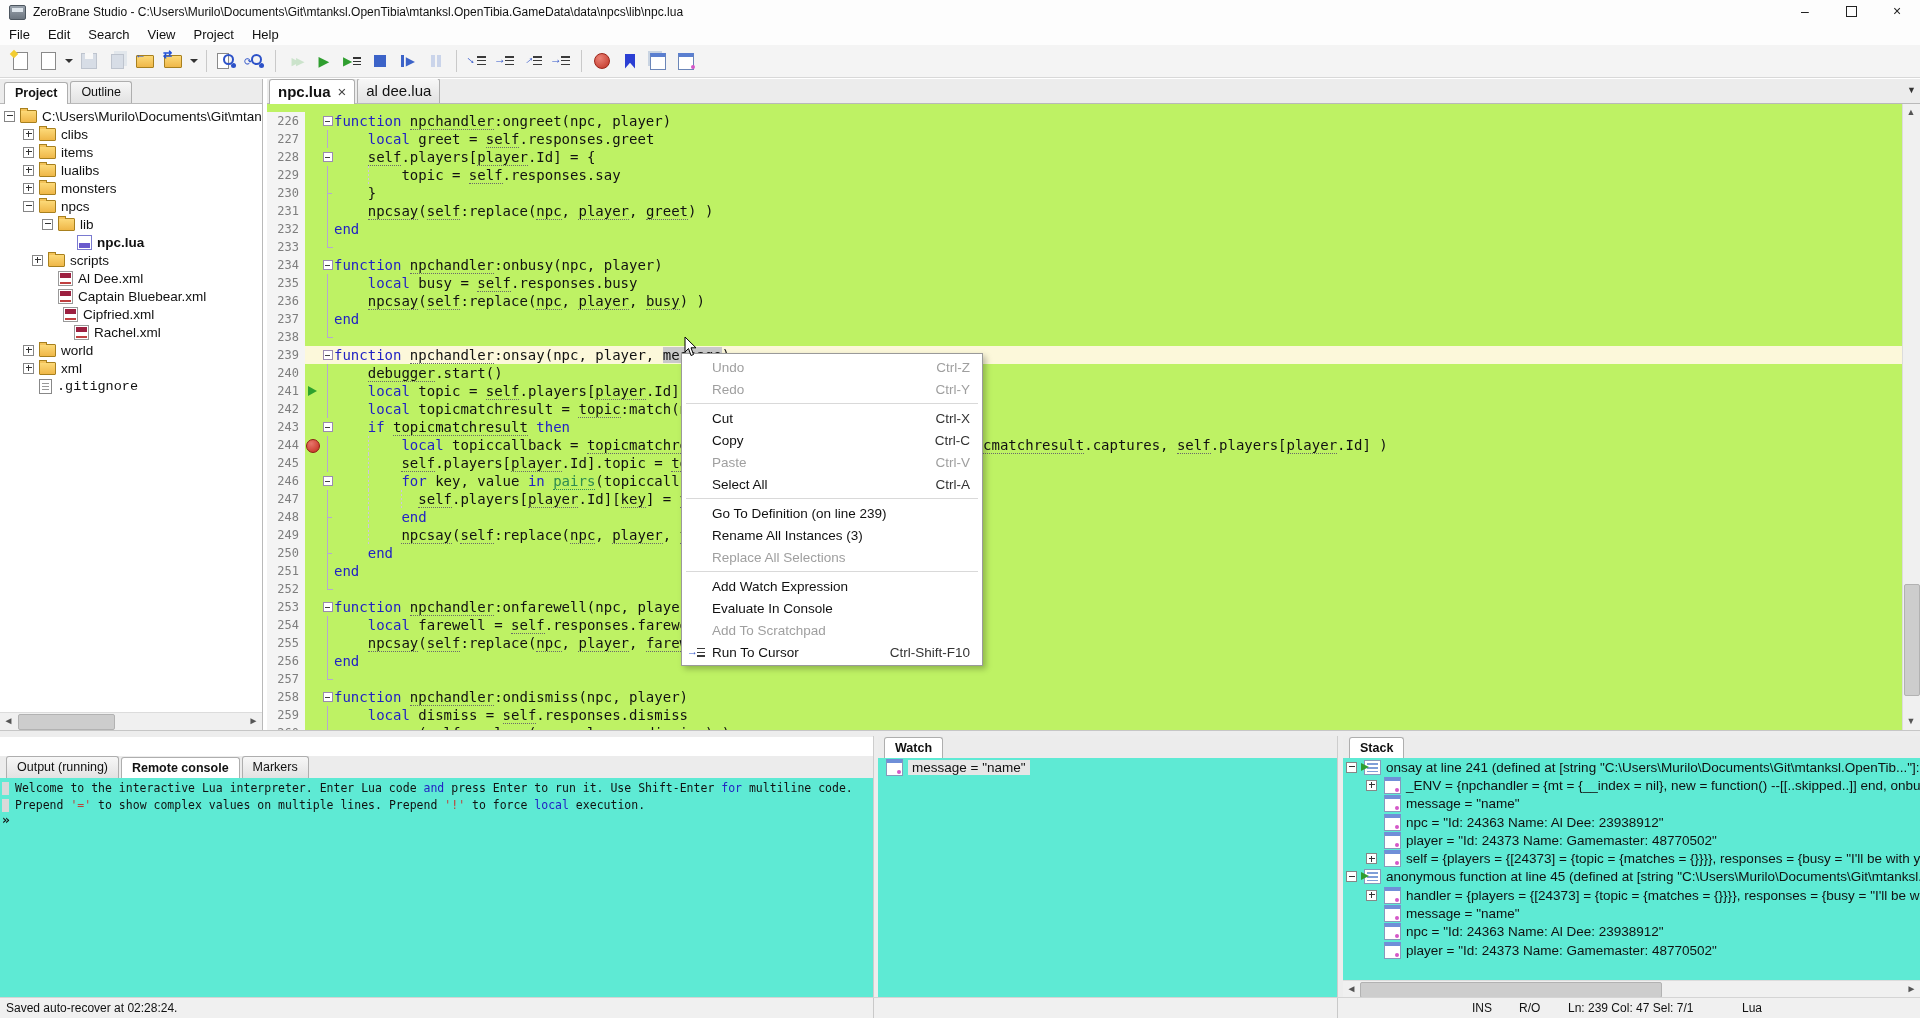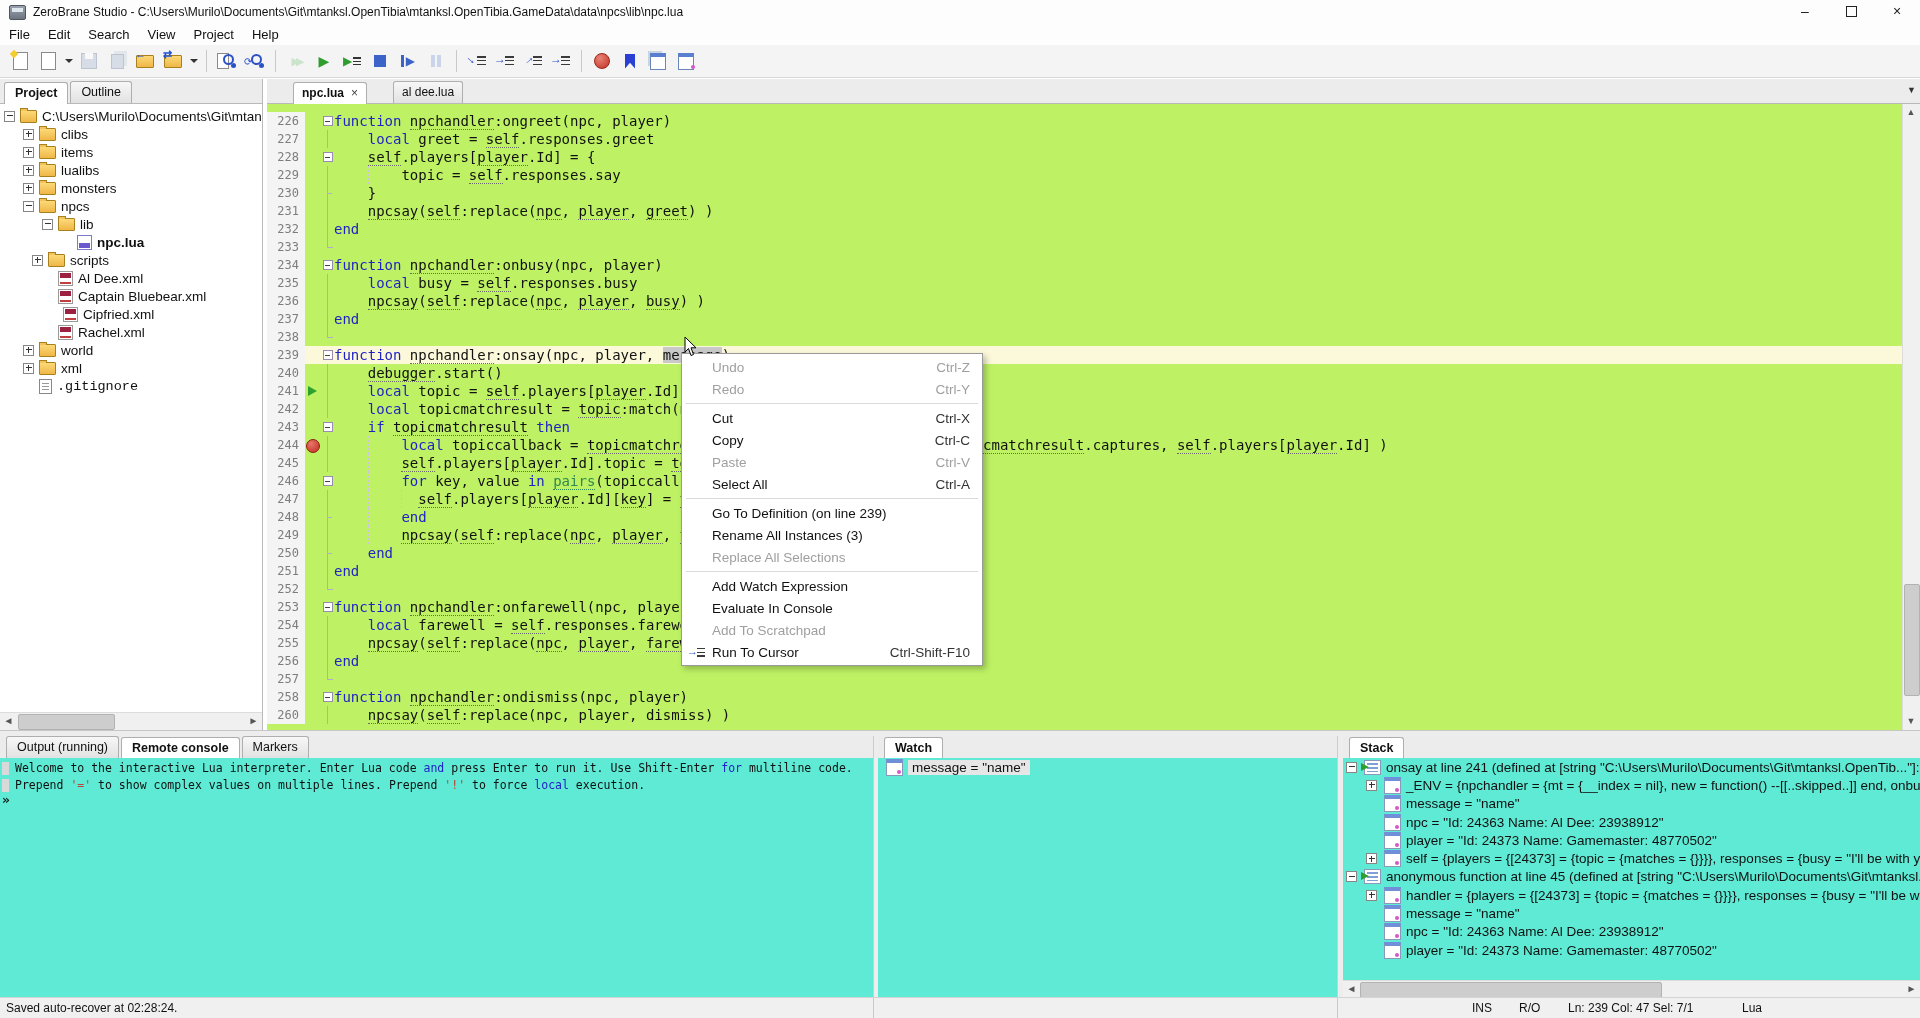--- a/index.html
+++ b/index.html
@@ -74,21 +74,21 @@
   .fi-file::before{content:"";position:absolute;left:2px;right:2px;top:3px;height:1px;background:#999;box-shadow:0 3px 0 #999,0 6px 0 #999;}
   .bold{font-weight:bold;}
   
   .hsb{position:absolute;left:0;right:0;bottom:0;height:17px;background:#f0f0f0;border-top:1px solid #dcdcdc;}
   .hsb .arr{position:absolute;top:0;width:17px;height:16px;color:#555;font-size:10px;text-align:center;line-height:16px;}
   .hsb .arrL{left:0;} .hsb .arrR{right:0;}
   .hsb .thumb{position:absolute;top:1px;height:14px;background:#cdcdcd;border:1px solid #b2b2b2;border-radius:2px;}
   
   .editor{position:absolute;left:267px;top:79px;right:0;bottom:288px;overflow:hidden;background:#fff;}
   .ed-tabbar{padding-left:2px;}
-  .etab{padding:3px 8px 4px;border:1px solid #aeaeae;border-bottom:none;background:linear-gradient(#f7f7f7,#e2e2e2);margin-right:2px;border-radius:3px 3px 0 0;white-space:nowrap;font-size:12px;margin-left:24px;}
+  .etab{padding:3px 8px 4px;border:1px solid #aeaeae;border-bottom:none;background:linear-gradient(#f7f7f7,#e2e2e2);margin-right:2px;border-radius:3px 3px 0 0;white-space:nowrap;font-size:15px;}
   .etab.active{background:#fff;font-weight:bold;position:relative;top:1px;}
   .etab .x{margin-left:7px;color:#444;font-weight:normal;}
   .tab-chevron{position:absolute;right:4px;top:6px;font-size:9px;color:#333;}
   .code{position:absolute;top:25px;left:0;right:17px;bottom:0;background:#bef264;font-family:"DejaVu Sans Mono",monospace;font-size:14px;padding-top:8px;overflow:hidden;}
   .cl{height:18px;line-height:18px;display:flex;white-space:pre;}
   .ln{width:32px;padding-right:6px;flex:none;text-align:right;color:#7d7d7d;background:#f4f4f4;font-size:12px;}
   .rest{flex:1;display:flex;min-width:0;}
   .cl.active .rest{background:#fcf8da;}
   .mk{width:16px;flex:none;position:relative;}
   .mk.arrow::before{content:"";position:absolute;left:3px;top:4px;border-left:9px solid #2ea12e;border-top:5px solid transparent;border-bottom:5px solid transparent;}
@@ -114,21 +114,21 @@
   .ctx-item{height:22px;display:flex;align-items:center;padding:0 12px 0 30px;position:relative;}
   .ctx-item .sc{margin-left:auto;color:#333;}
   .ctx-item.disabled,.ctx-item.disabled .sc{color:#9f9f9f;}
   .ctx-sep{height:1px;background:#d9d9d9;margin:3px 4px;}
   .ctx-ic{position:absolute;left:5px;top:3px;width:20px;height:16px;}
   .ctx-ic::before{content:"";width:8px;height:9px;background:repeating-linear-gradient(#3a3a3a 0 1.5px,transparent 1.5px 3.6px);position:absolute;right:2px;top:4px;}
   .ctx-ic::after{content:"→";color:#2d52c8;font-weight:bold;font-size:11px;position:absolute;left:0;top:1px;}
   
   .hsplit{position:absolute;left:0;right:0;top:730px;height:6px;background:#ededed;border-top:1px solid #c6c6c6;}
   .bpanel{position:absolute;top:736px;bottom:20px;background:#fff;overflow:hidden;}
-  .p-left{left:0;width:873px;}
+  .p-left{left:0;width:873px;margin-top:20px;}
   .p-mid{left:878px;width:459px;}
   .p-right{left:1343px;right:0;}
   .vsplit{position:absolute;top:736px;bottom:20px;width:5px;background:#ededed;border-left:1px solid #cdcdcd;border-right:1px solid #cdcdcd;}
   .panel-tabs{height:22px;background:#ececec;border-bottom:1px solid #b9b9b9;display:flex;align-items:flex-end;padding-left:6px;font-size:12.5px;}
   .panel-body{position:absolute;left:0;right:0;top:22px;bottom:0;background:#5eead4;overflow:hidden;}
   .con{font-family:"DejaVu Sans Mono",monospace;font-size:11.5px;line-height:15px;padding-top:3px;}
   .con-line{display:flex;align-items:stretch;}
   .cm{width:7px;background:#d9d9d9;margin:1px 6px 1px 2px;flex:none;}
   .con-line .txt{white-space:pre;}
   .con .k{color:#2222c4;} .con .s{color:#bf4038;}
@@ -262,21 +262,21 @@
         <div class="trow" style="padding-left: 42px;">
           <div class="expsp"></div>
           <div class="fi fi-xml"></div>
           <div style="white-space: nowrap;">Captain Bluebear.xml</div>
         </div>
         <div class="trow" style="padding-left: 47px;">
           <div class="expsp"></div>
           <div class="fi fi-xml"></div>
           <div style="white-space: nowrap;">Cipfried.xml</div>
         </div>
-        <div class="trow" style="padding-left: 42px;">
+        <div class="trow" style="padding-left: 58px;">
           <div class="expsp"></div>
           <div class="fi fi-xml"></div>
           <div style="white-space: nowrap;">Rachel.xml</div>
         </div>
         <div class="trow" style="padding-left: 23px;">
           <div class="exp plus"></div>
           <div class="fi fi-folder"></div>
           <div style="white-space: nowrap;">world</div>
         </div>
         <div class="trow" style="padding-left: 23px;">
@@ -330,20 +330,21 @@
         <div class="cl"><div class="ln">249</div><div class="rest"><div class="mk"></div><div class="fold line"></div><div class="tx"><div class="gd" style="left: 33.6px;"></div><span>        </span><span class="u">npcsay</span><span>(</span><span class="u">self</span><span>:replace(</span><span class="u">npc</span><span>, </span><span class="u">player</span><span>, </span><span class="u">topiccallback</span><span>) )</span></div></div></div>
         <div class="cl"><div class="ln">250</div><div class="rest"><div class="mk"></div><div class="fold tick"></div><div class="tx"><span>    </span><span class="k">end</span></div></div></div>
         <div class="cl"><div class="ln">251</div><div class="rest"><div class="mk"></div><div class="fold line"></div><div class="tx"><span class="k">end</span></div></div></div>
         <div class="cl"><div class="ln">252</div><div class="rest"><div class="mk"></div><div class="fold corner"></div><div class="tx"></div></div></div>
         <div class="cl"><div class="ln">253</div><div class="rest"><div class="mk"></div><div class="fold box"></div><div class="tx"><span class="k">function </span><span class="u">npchandler</span><span>:onfarewell(npc, player)</span></div></div></div>
         <div class="cl"><div class="ln">254</div><div class="rest"><div class="mk"></div><div class="fold line"></div><div class="tx"><span>    </span><span class="k">local</span><span> farewell = </span><span class="u">self</span><span>.responses.farewell</span></div></div></div>
         <div class="cl"><div class="ln">255</div><div class="rest"><div class="mk"></div><div class="fold line"></div><div class="tx"><span>    </span><span class="u">npcsay</span><span>(</span><span class="u">self</span><span>:replace(</span><span class="u">npc</span><span>, </span><span class="u">player</span><span>, </span><span class="u">farewell</span><span>) )</span></div></div></div>
         <div class="cl"><div class="ln">256</div><div class="rest"><div class="mk"></div><div class="fold line"></div><div class="tx"><span class="k">end</span></div></div></div>
         <div class="cl"><div class="ln">257</div><div class="rest"><div class="mk"></div><div class="fold corner"></div><div class="tx"></div></div></div>
         <div class="cl"><div class="ln">258</div><div class="rest"><div class="mk"></div><div class="fold box"></div><div class="tx"><span class="k">function </span><span class="u">npchandler</span><span>:ondismiss(npc, player)</span></div></div></div>
+        <div class="cl"><div class="ln">259</div><div class="rest"><div class="mk"></div><div class="fold line"></div><div class="tx"><span>    </span><span class="k">local</span><span> dismiss = </span><span class="u">self</span><span>.responses.dismiss</span></div></div></div>
         <div class="cl"><div class="ln">260</div><div class="rest"><div class="mk"></div><div class="fold line"></div><div class="tx"><span>    </span><span class="u">npcsay</span><span>(</span><span class="u">self</span><span>:replace(npc, player, dismiss) )</span></div></div></div>
       </div>
     <div class="vsb">
       <div class="arr" style="top:0;">▲</div>
       <div class="arr" style="bottom:0;">▼</div>
       <div class="thumb" style="top:480px;height:110px;"></div>
     </div>
   </div>
 
   <div class="ctx" id="ctx-menu">

